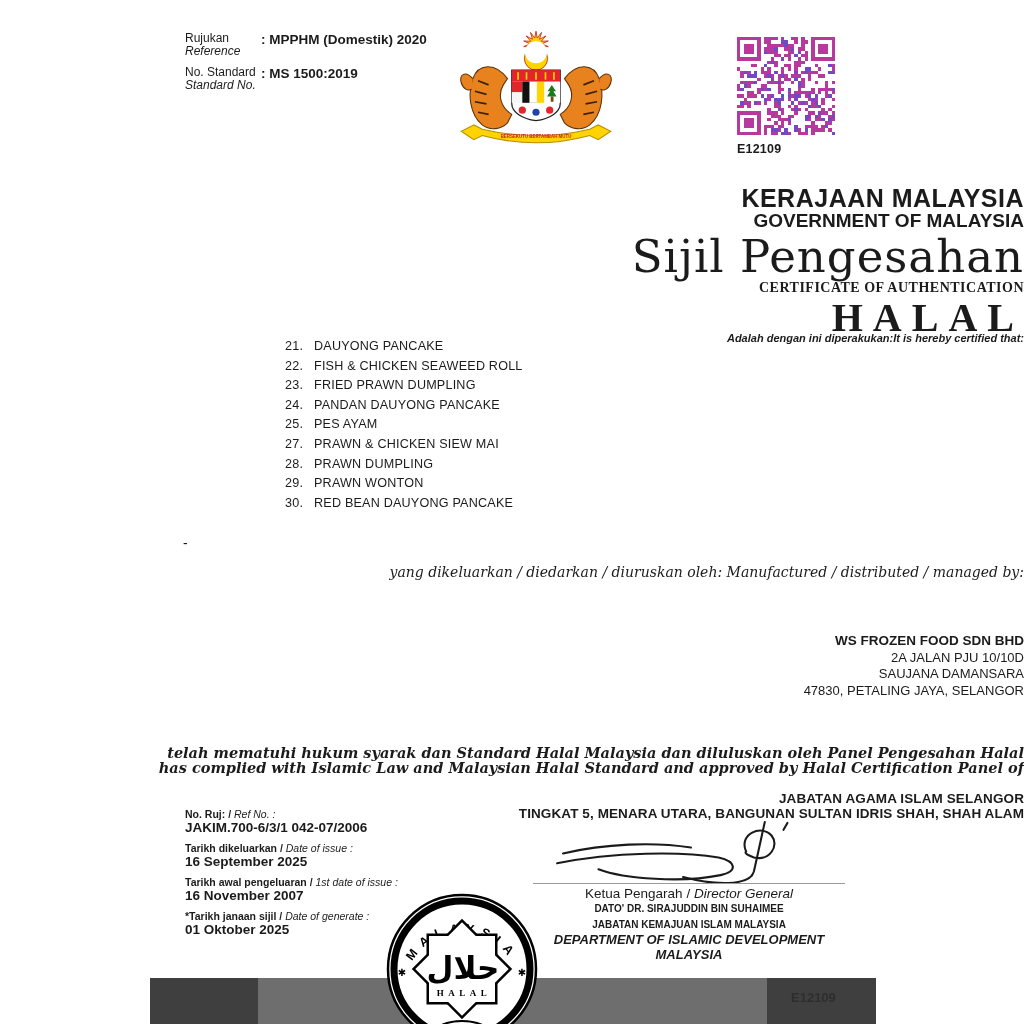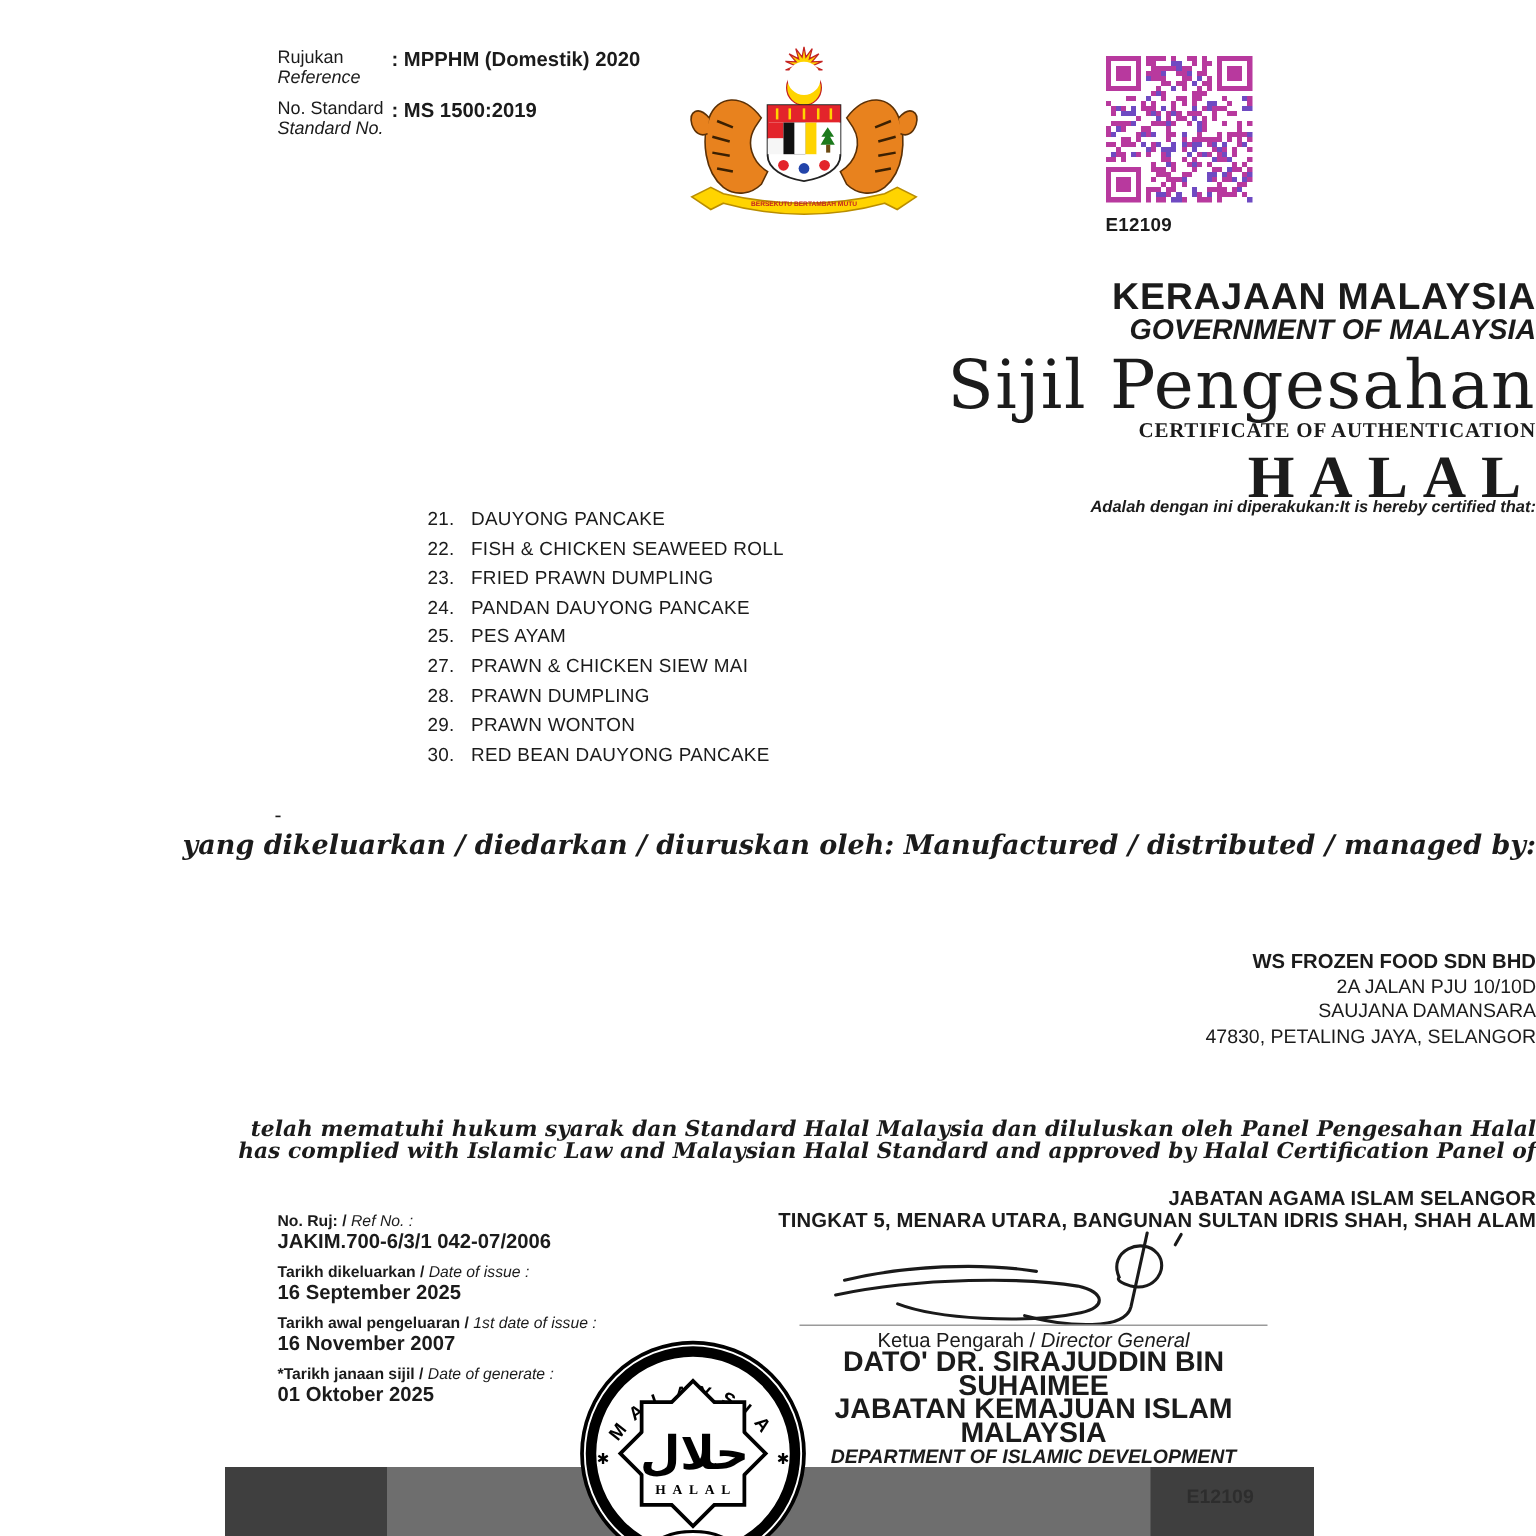--- a/index.html
+++ b/index.html
@@ -17,34 +17,34 @@
   .ref-label { font-size:12px; line-height:13px; }
   .ref-label .en { font-style:italic; display:block; }
   .ref-value { font-size:13.5px; font-weight:bold; line-height:13px; padding-top:1px; }
 
   
   .qr-wrap { left:737px; top:37px; width:98px; }
   .qr-label { font-size:12.5px; font-weight:bold; margin-top:3px; letter-spacing:.2px; }
 
   
   .t-kerajaan { top:164px; font-size:25px; font-weight:bold; letter-spacing:.5px; }
-  .t-govt     { top:190px; font-size:19px; font-weight:bold; font-style:italic; }
+  .t-govt     { top:190px; font-size:19px; font-weight:bold; }
   .t-sijil    { top:210px; font-size:45px; font-family:"DejaVu Serif", serif; letter-spacing:1px; }
   .t-cert     { top:260px; font-size:14px; font-weight:bold; font-family:"Liberation Serif", serif; letter-spacing:.5px; }
   .t-halal    { top:274px; font-size:40px; font-weight:bold; font-family:"Liberation Serif", serif; letter-spacing:10px; text-indent:10px; }
   .t-certify  { top:312px; font-size:11px; font-weight:bold; font-style:italic; font-family:Liberation Sans, sans-serif; }
 
   
   .products { left:285px; top:339px; }
   .prod-row { display:flex; height:19.6px; font-size:12.6px; letter-spacing:.2px; }
   .prod-no { width:29px; }
 
   
   .dash-mark { left:183px; top:535px; font-size:14px; }
-  .t-manu { top:533px; font-size:18px; font-weight:bold; font-style:italic; font-family:"DejaVu Serif", serif; }
+  .t-manu { top:544px; font-size:14px; font-weight:normal; font-style:italic; font-family:"DejaVu Serif", serif; }
 
   
   .company { top:613px; line-height:16.5px; font-size:13px; }
   .company .nm { font-weight:bold; font-size:13.5px; }
 
   
   .compliance { top:725px; font-size:14.5px; font-weight:bold; font-style:italic; font-family:"DejaVu Serif", serif; line-height:15px; }
 
   
   .authority { top:771px; font-size:13.5px; font-weight:bold; line-height:15px; letter-spacing:.1px; }
@@ -55,21 +55,21 @@
   .dlabel { font-size:10.5px; line-height:12px; }
   .dlabel .my { font-weight:bold; }
   .dlabel .en { font-style:italic; }
   .dvalue { font-size:13.5px; font-weight:bold; line-height:15px; }
 
   
   .sig { left:533px; top:820px; width:312px; text-align:center; }
   .sig-draw { display:block; border-bottom:1.5px solid #9a9a9a; }
   .sig-title { font-size:13.5px; margin-top:2px; }
   .sig-title .en { font-style:italic; }
-  .sig-name, .sig-dept { font-size:19px; font-weight:bold; line-height:15.5px; }
+  .sig-name, .sig-dept { font-size:10px; font-weight:bold; line-height:15.5px; }
   .sig-dept-en { font-size:13px; font-weight:bold; font-style:italic; line-height:15px; }
 
   
   .band { left:150px; top:978px; width:726px; height:46px; background:#6e6e6e; }
   .band-dark-l { left:150px; top:978px; width:108px; height:46px; background:#3f3f3f; }
   .band-dark-r { left:767px; top:978px; width:109px; height:46px; background:#3f3f3f; }
   .band-wm { font-size:13px; font-weight:bold; color:#000; opacity:.28; padding:12px 0 0 24px; }
 
   
   .arms { left:446px; top:28px; }

